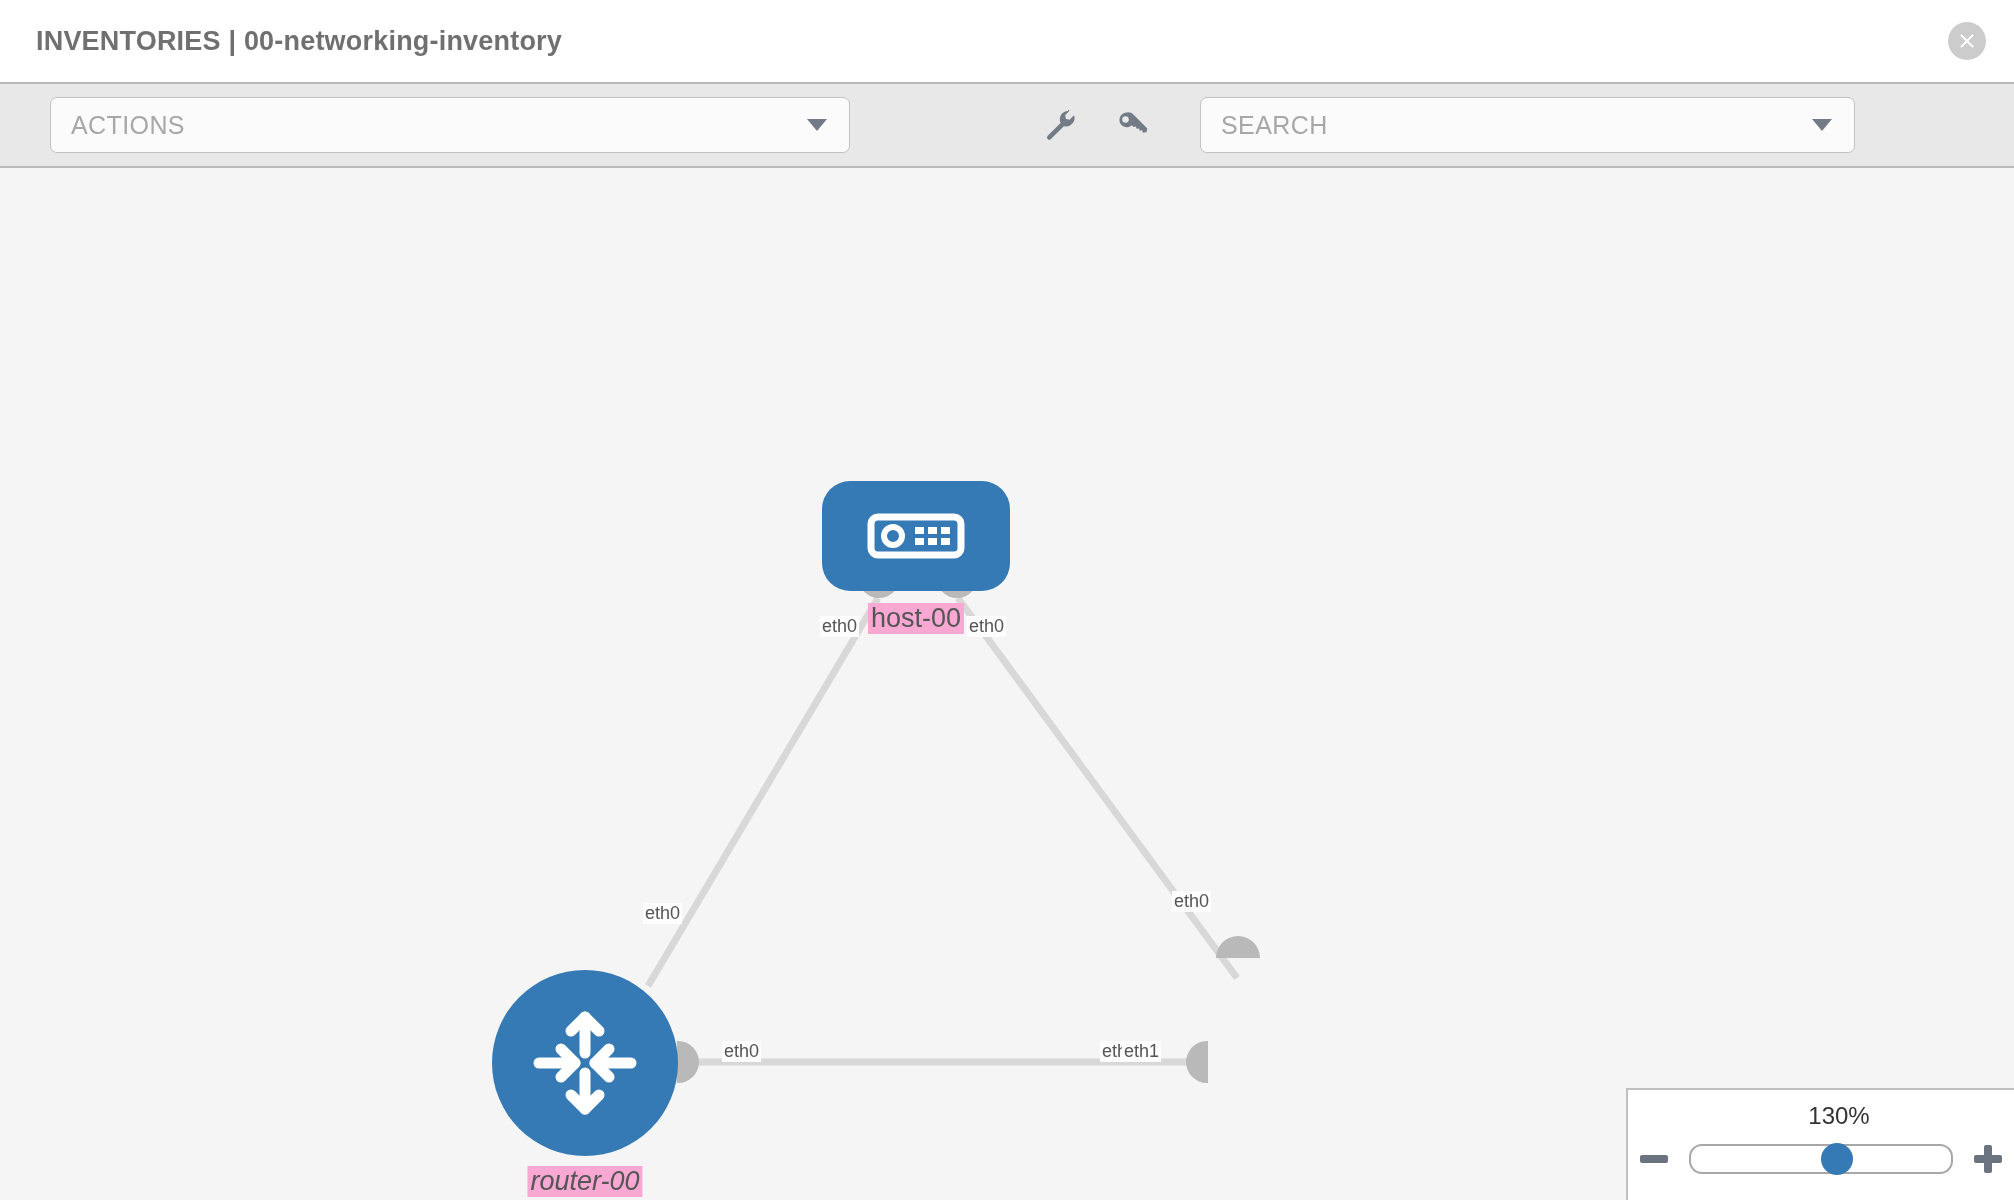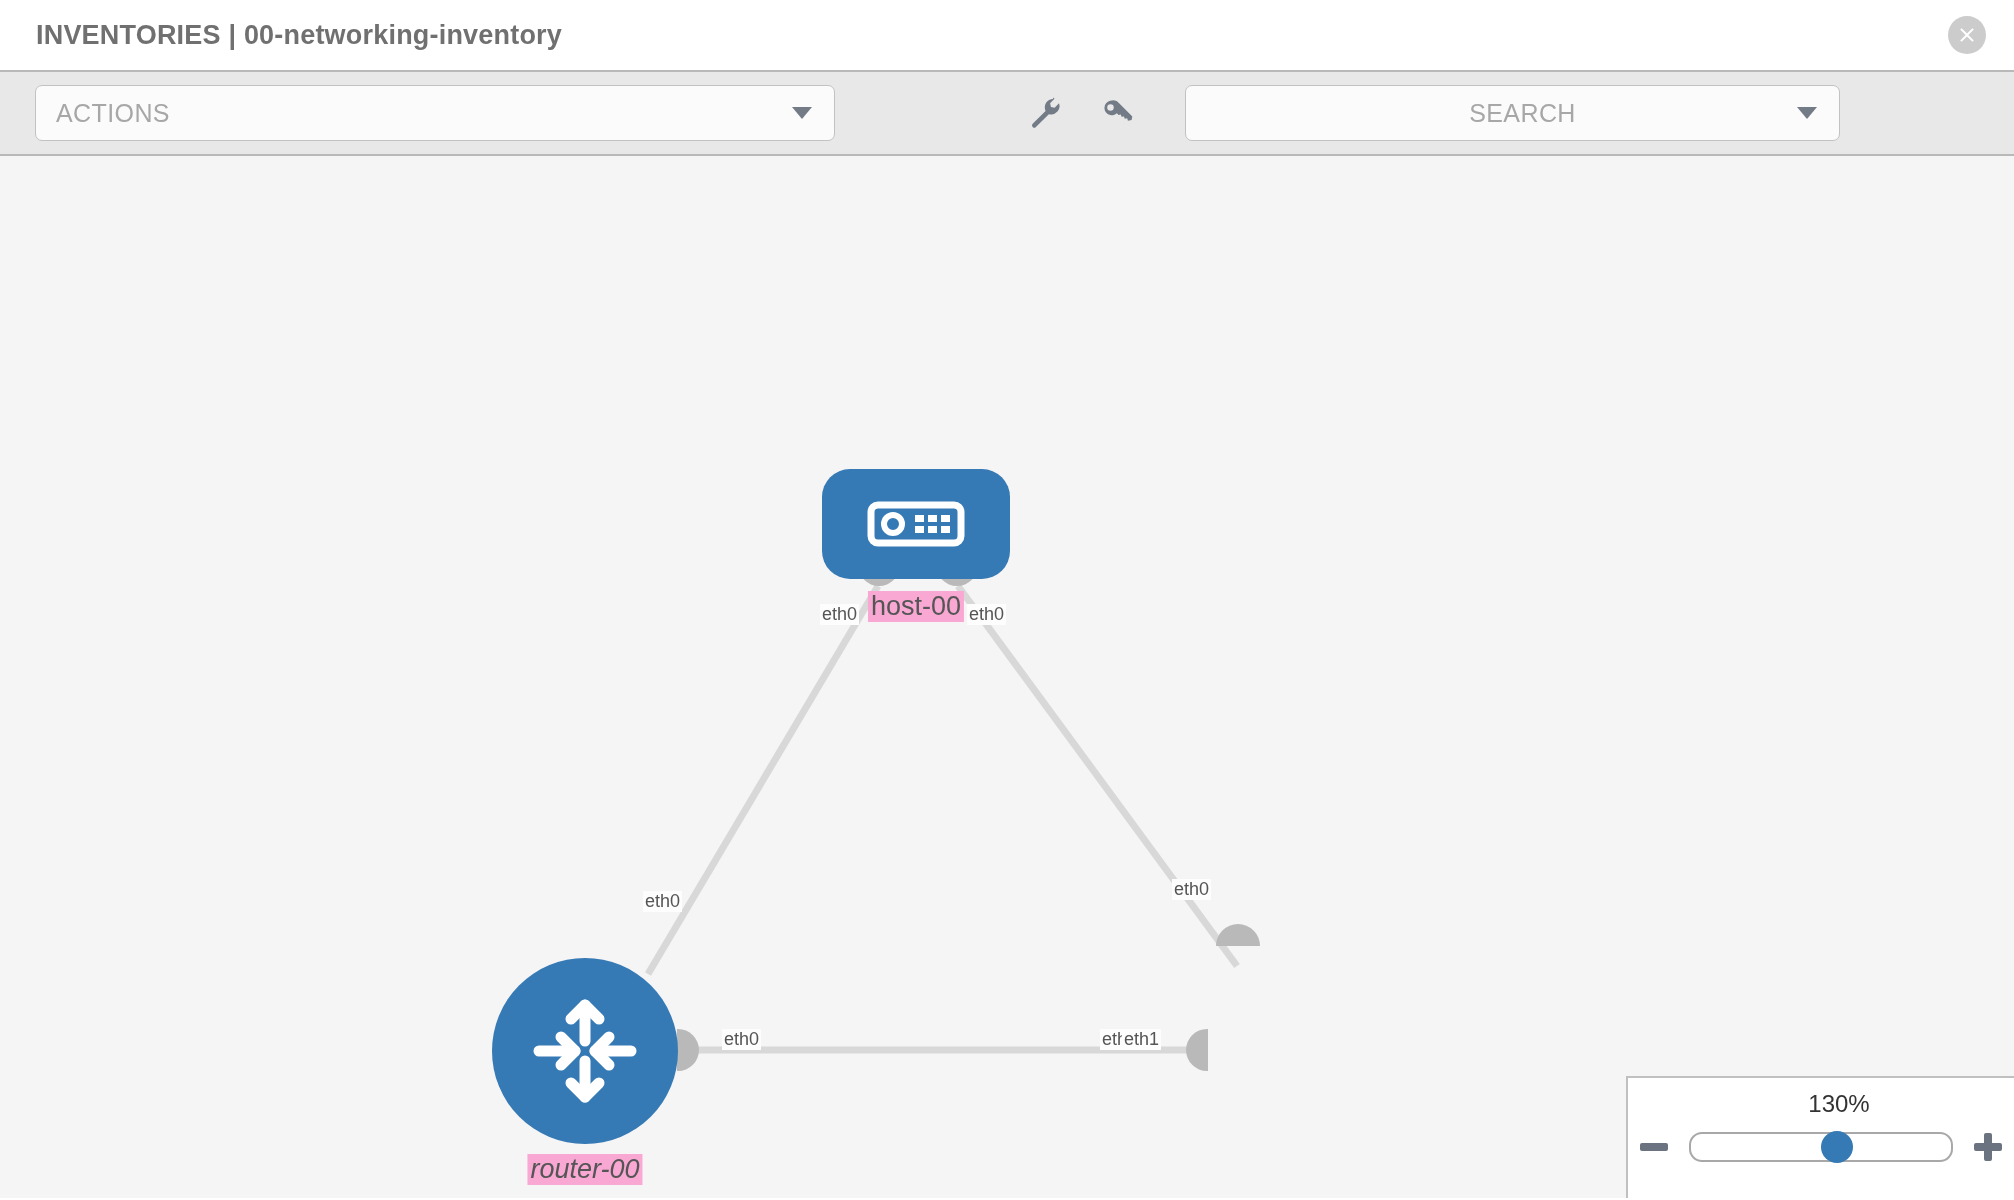--- a/index.html
+++ b/index.html
@@ -19,21 +19,21 @@
     position: relative;
     width: 2014px;
     height: 1200px;
     background: #ffffff;
     box-sizing: border-box;
   }
 
   
   .header {
     position: relative;
-    height: 70px;
+    height: 82px;
     background: #ffffff;
     display: flex;
     align-items: center;
   }
   .header-title {
     margin-left: 36px;
     font-size: 27px;
     font-weight: bold;
     color: #707070;
     letter-spacing: 0.2px;
@@ -92,27 +92,26 @@
     top: 50%;
     transform: translateY(-50%);
     width: 0;
     height: 0;
     border-left: 10px solid transparent;
     border-right: 10px solid transparent;
     border-top: 12px solid #737b87;
   }
 
   #actions-select {
-    margin-left: 35px;
+    margin-left: 50px;
     width: 800px;
   }
   #search-select {
     margin-left: 47px;
     width: 655px;
-    justify-content: center;
   }
 
   .tool-icons {
     display: flex;
     align-items: center;
     margin-left: 190px;
     gap: 33px;
   }
   .tool-icon {
     width: 40px;

